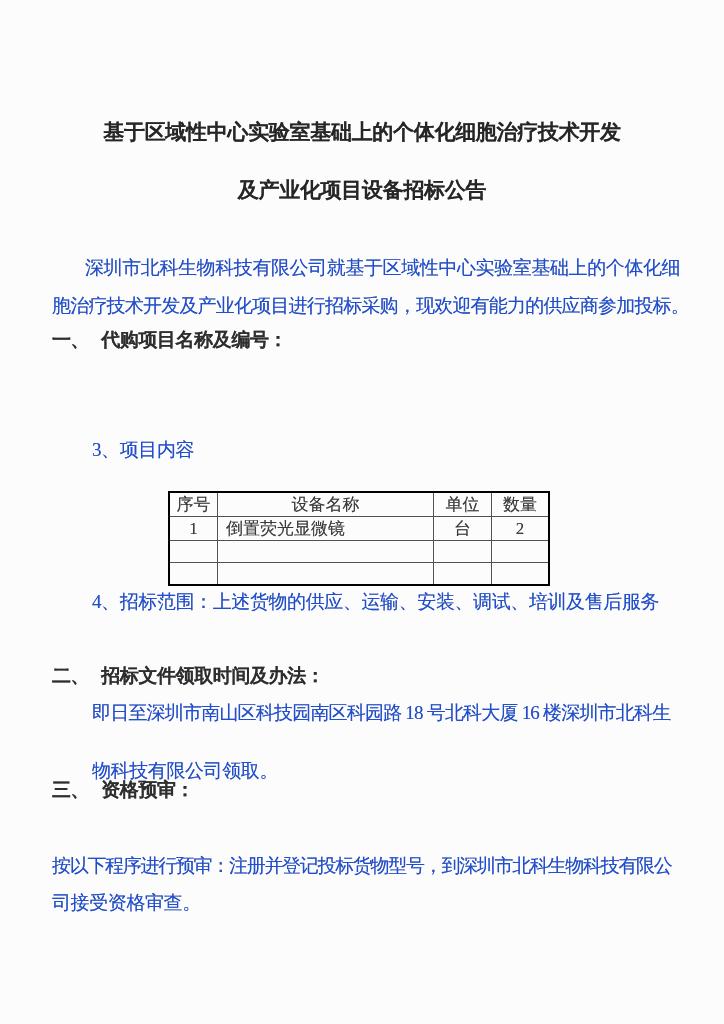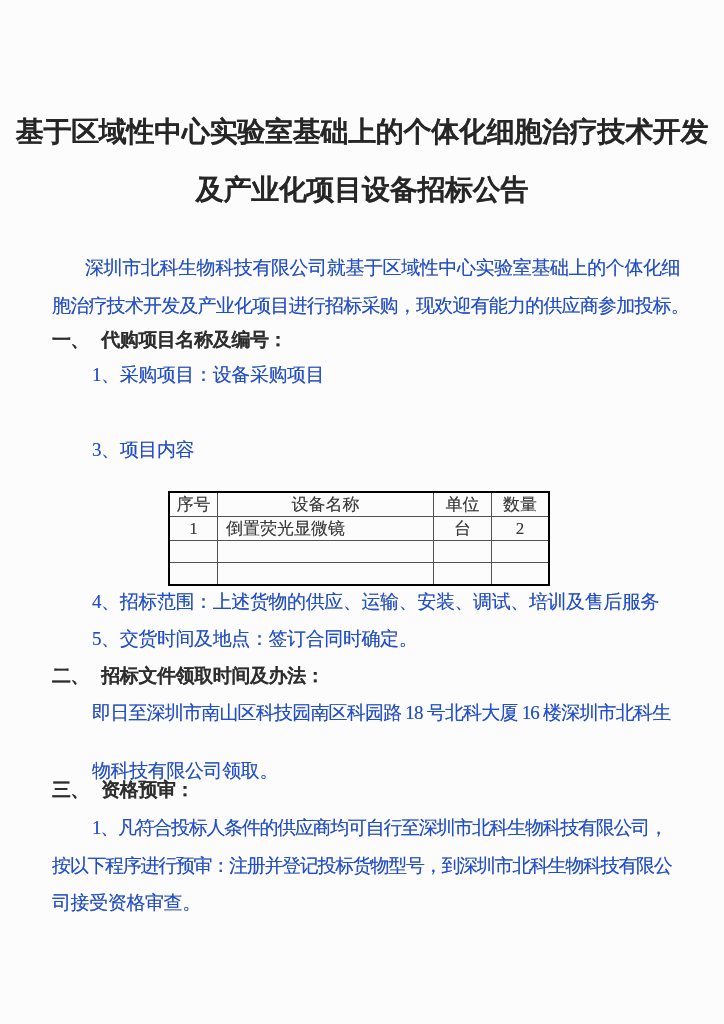--- a/index.html
+++ b/index.html
@@ -12,21 +12,21 @@
     position: relative;
     width: 724px; height: 1024px;
     background: #fcfcfc;
     overflow: hidden;
     color: #363636;
   }
   .title-line {
     position: absolute;
     left: 0; width: 724px;
     text-align: center;
-    font-size: 28px;
+    font-size: 21px;
     font-weight: bold;
     letter-spacing: -0.3px;
     color: #262626;
     line-height: 36px;
     white-space: nowrap;
     text-shadow: 0 0 0.6px rgba(50,50,50,0.65);
   }
   .line {
     position: absolute;
     font-size: 19px;
@@ -78,21 +78,20 @@
 <div class="page">
 
   <div class="title-line" style="top:114px;">基于区域性中心实验室基础上的个体化细胞治疗技术开发</div>
   <div class="title-line" style="top:172px;">及产业化项目设备招标公告</div>
 
   <div class="line" style="left:85px; top:254px;">深圳市北科生物科技有限公司就基于区域性中心实验室基础上的个体化细</div>
   <div class="line t1" style="left:52px; top:292px;">胞治疗技术开发及产业化项目进行招标采购，现欢迎有能力的供应商参加投标。</div>
 
   <div class="line bold" style="left:52px; top:326px;"><span>一、</span><span class="sec-heading-text">代购项目名称及编号：</span></div>
 
-  <div class="line" style="left:92px; top:361px;">1、采购项目：设备采购项目</div>
   <div class="line" style="left:92px; top:436px;">3、项目内容</div>
 
   <table class="equip">
     <tbody>
         <tr class="hdr">
       <td class="col-idx">序号</td>
       <td class="col-name">设备名称</td>
       <td class="col-unit">单位</td>
       <td class="col-qty">数量</td>
     </tr>
@@ -111,26 +110,24 @@
     <tr>
       <td></td>
       <td class="name-cell"></td>
       <td></td>
       <td></td>
     </tr>
   </tbody>
     </table>
 
   <div class="line" style="left:92px; top:588px;">4、招标范围：上述货物的供应、运输、安装、调试、培训及售后服务</div>
-  <div class="line" style="left:92px; top:625px;">5、交货时间及地点：签订合同时确定。</div>
 
   <div class="line bold" style="left:52px; top:662px;"><span>二、</span><span class="sec-heading-text">招标文件领取时间及办法：</span></div>
 
   <div class="line t1" style="left:92px; top:699px;">即日至深圳市南山区科技园南区科园路 18 号北科大厦 16 楼深圳市北科生</div>
   <div class="line" style="left:92px; top:737px;margin-top:20px;">物科技有限公司领取。</div>
 
   <div class="line bold" style="left:52px; top:776px;"><span>三、</span><span class="sec-heading-text">资格预审：</span></div>
 
-  <div class="line t2" style="left:92px; top:814px;">1、凡符合投标人条件的供应商均可自行至深圳市北科生物科技有限公司，</div>
   <div class="line" style="left:52px; top:889px;">司接受资格审查。</div>
   <div class="line t2" style="left:52px; top:852px;">按以下程序进行预审：注册并登记投标货物型号，到深圳市北科生物科技有限公</div>
 
 </div>
 
 </body></html>

